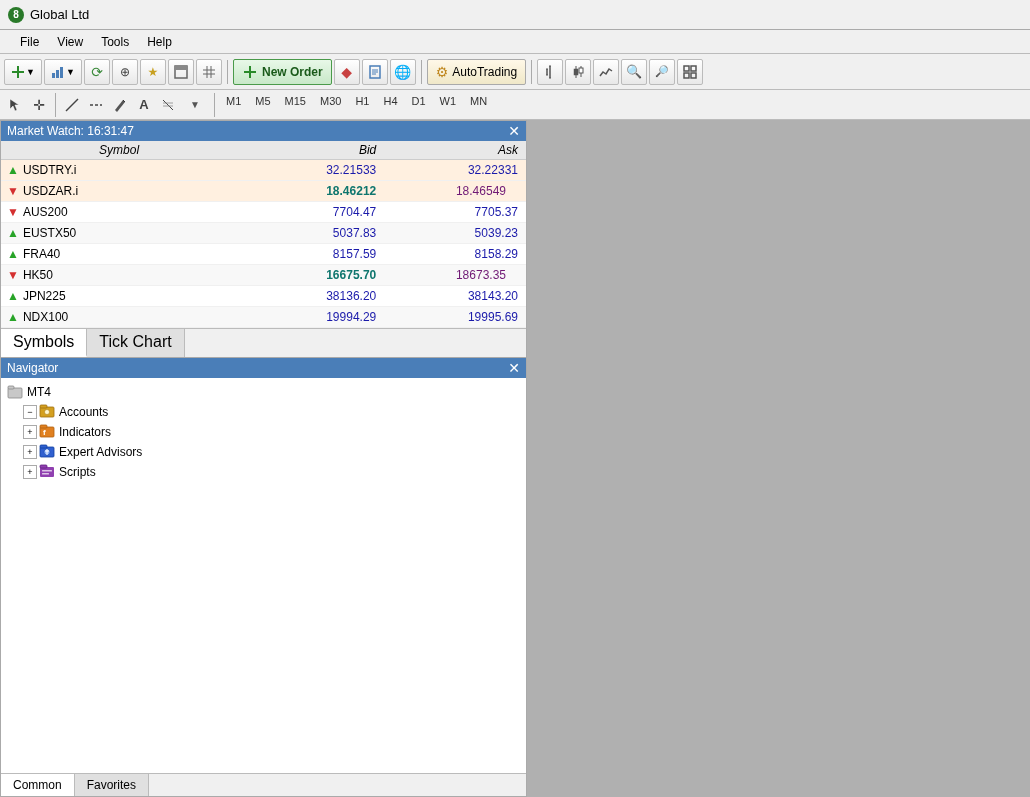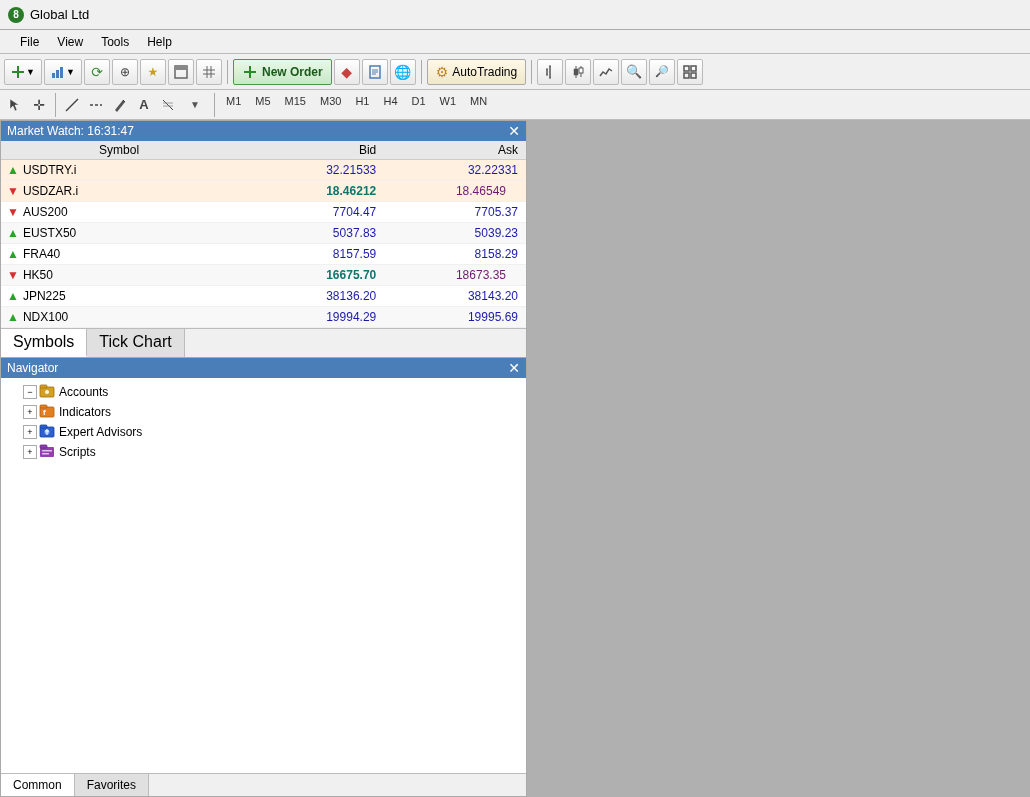--- a/index.html
+++ b/index.html
@@ -192,20 +192,21 @@
     .col-symbol { width: 45%; }
     .col-bid { width: 28%; text-align: right; }
     .col-ask { width: 28%; text-align: right; }
 
     thead th {
       background: #e8e8e8;
       border-bottom: 1px solid #ccc;
       padding: 2px 6px;
       font-weight: normal;
       font-size: 12px;
+      font-style: italic;
     }
     thead th.col-bid, thead th.col-ask { padding-right: 8px; }
 
     tbody tr { border-bottom: 1px solid #f0f0f0; }
     tbody tr:nth-child(odd) { background: #ffffff; }
     tbody tr:nth-child(even) { background: #f8f8f8; }
     tbody tr.highlighted { background: #fff0e0; }
 
     td {
       padding: 3px 6px;
@@ -593,20 +594,29 @@
       </div>
     </div>
 
     <div id="navigator">
       <div id="navigator-header">
         <span>Navigator</span>
         <span class="panel-close-btn">✕</span>
       </div>
       <div id="navigator-tree">
 
+        <div class="tree-item">
+          <div class="tree-icon">
+            <svg width="16" height="16" viewBox="0 0 16 16">
+              <rect x="1" y="4" width="14" height="10" rx="1" fill="#c8c8c8" stroke="#888" stroke-width="0.8"></rect>
+              <rect x="1" y="2" width="6" height="3" rx="1" fill="#c8c8c8" stroke="#888" stroke-width="0.8"></rect>
+            </svg>
+          </div>
+          <span>MT4</span>
+        </div>
 
         <div class="tree-item indent1">
           <div class="expand-btn">−</div>
           <div class="tree-icon">
             <svg width="16" height="16" viewBox="0 0 16 16">
               <rect x="1" y="3" width="14" height="10" rx="1" fill="#d4a020" stroke="#a07010" stroke-width="0.8"></rect>
               <rect x="1" y="1" width="7" height="3" rx="1" fill="#d4a020" stroke="#a07010" stroke-width="0.8"></rect>
               <circle cx="8" cy="8" r="2.5" fill="#fff8d0" stroke="#a07010" stroke-width="0.5"></circle>
             </svg>
           </div>

